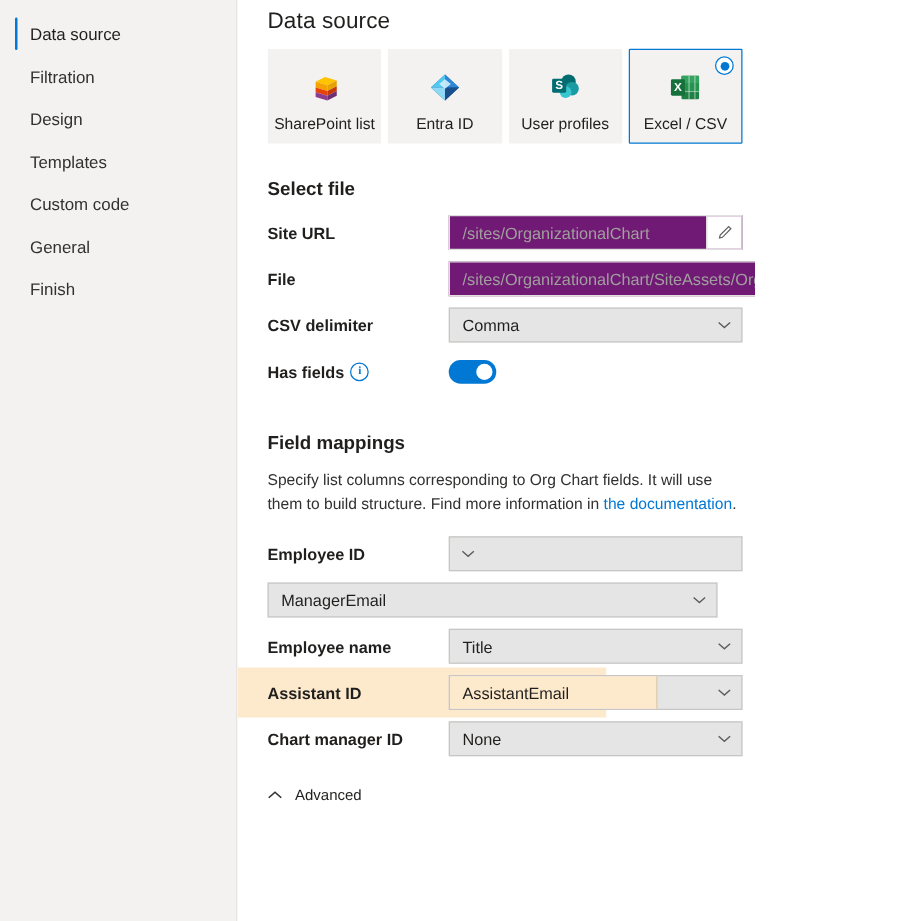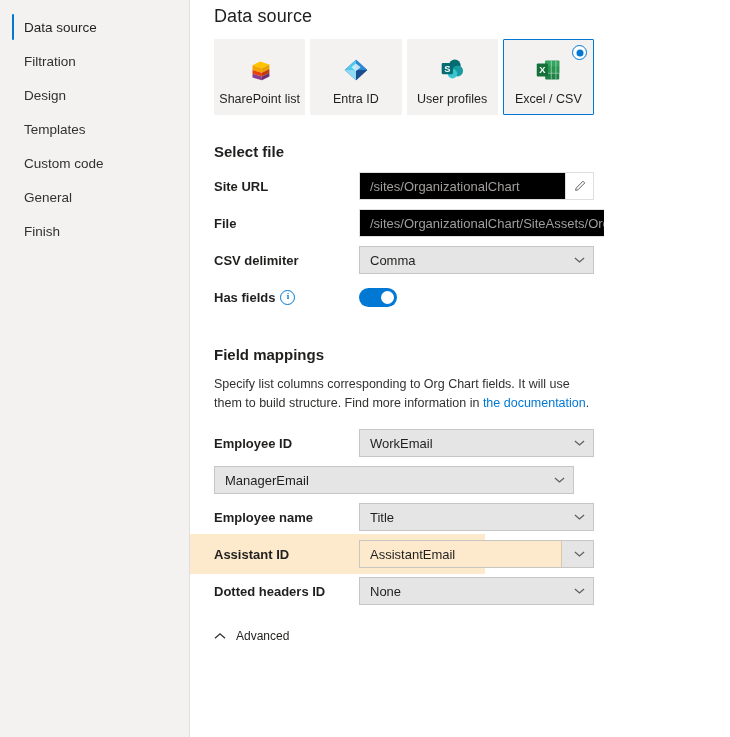--- a/index.html
+++ b/index.html
@@ -195,21 +195,21 @@
     font-size: 13px;
     color: #201f1e;
   }
   .field .value {
     padding-left: 10px;
     flex: 1;
     white-space: nowrap;
     overflow: hidden;
   }
   .field.readonly {
-    background: #000000;
+    background: #701a75;
     border: 1px solid #e1dfdd;
   }
   .field.readonly .value { color: #a19f9d; }
   .field .addon {
     width: 27px;
     height: 26px;
     border-left: 1px solid #e1dfdd;
     display: flex;
     align-items: center;
     justify-content: center;
@@ -224,21 +224,21 @@
     color: #605e5c;
     flex: 0 0 28px;
   }
   .field.combo .value.typed {
     background: #fdeacd;
     height: 26px;
     display: flex;
     align-items: center;
     border-right: 1px solid #d9c8a8;
     flex: 0 0 auto;
-    padding-right: 106px;
+    padding-right: 70px;
     box-sizing: border-box;
     color: #201f1e;
   }
   .field.combo .spacer { flex: 1; }
 
   
   .info-icon {
     width: 13px; height: 13px;
     border-radius: 50%;
     border: 1px solid #0078d4;
@@ -449,21 +449,20 @@
     </div>
 
     <div class="spacer-lg"></div>
 
     <h2 class="sub-title">Field mappings</h2>
     <p class="helper-text"><span>Specify list columns corresponding to Org Chart fields. It will use them to build structure. Find more information in </span><a href="#">the documentation</a><span>.</span></p>
 
     <div class="form-row">
       <div class="row-label">Employee ID</div>
       <div class="field">
-        <span class="value">WorkEmail</span>
         <span class="chev">
           <svg width="11" height="8" viewBox="0 0 12 8" fill="none" stroke="#605e5c" stroke-width="1.3">
                 <path d="M1 1.8l5 4.4 5-4.4"></path>
               </svg>
         </span>
       </div>
     </div>
 
     <div class="form-row">
       <div class="field">
@@ -496,21 +495,21 @@
         <span class="chev">
           <svg width="11" height="8" viewBox="0 0 12 8" fill="none" stroke="#605e5c" stroke-width="1.3">
                 <path d="M1 1.8l5 4.4 5-4.4"></path>
               </svg>
         </span>
         <span class="cursor-bar"></span>
       </div>
     </div>
 
     <div class="form-row">
-      <div class="row-label">Dotted headers ID</div>
+      <div class="row-label">Chart manager ID</div>
       <div class="field">
         <span class="value">None</span>
         <span class="chev">
           <svg width="11" height="8" viewBox="0 0 12 8" fill="none" stroke="#605e5c" stroke-width="1.3">
                 <path d="M1 1.8l5 4.4 5-4.4"></path>
               </svg>
         </span>
       </div>
     </div>
 

